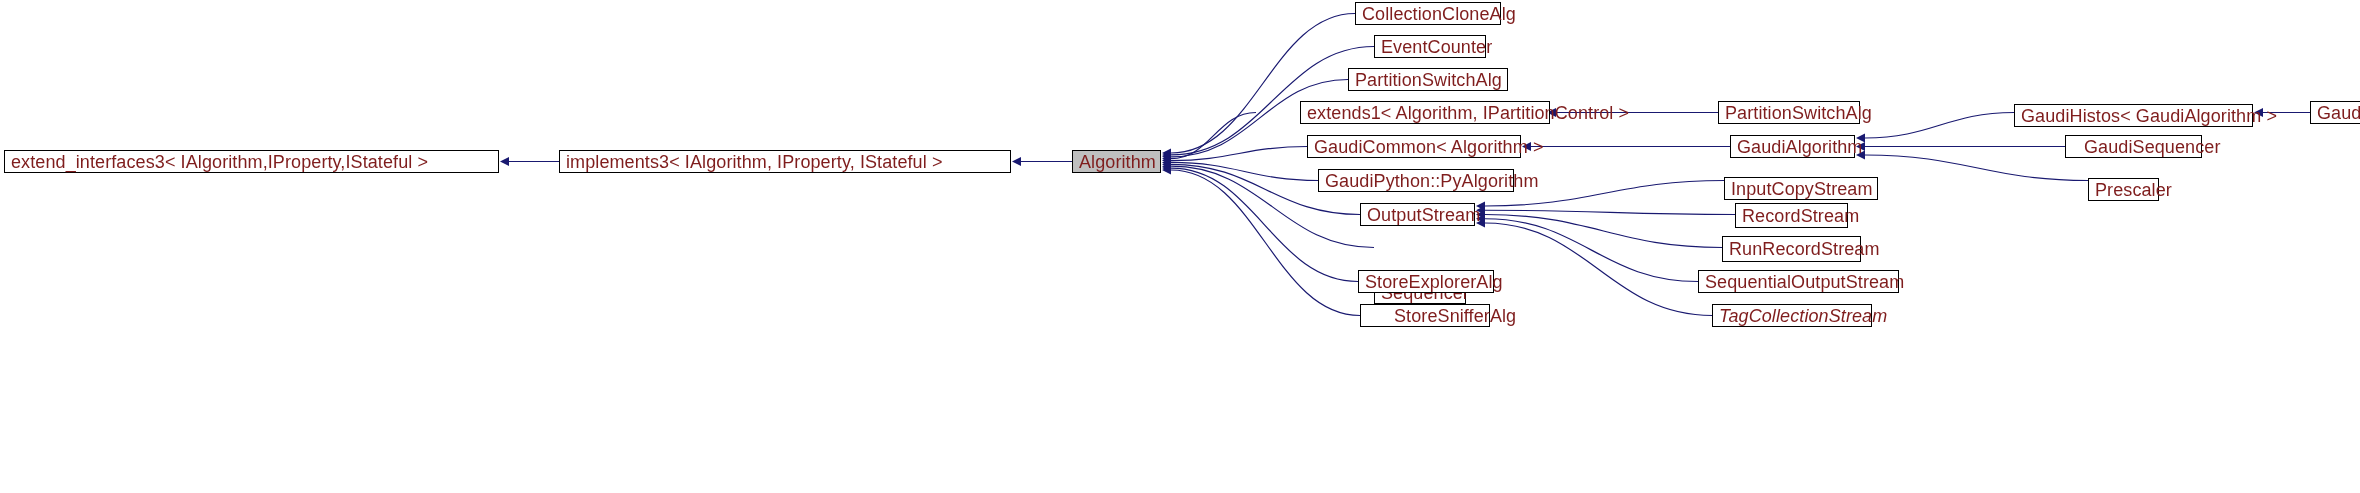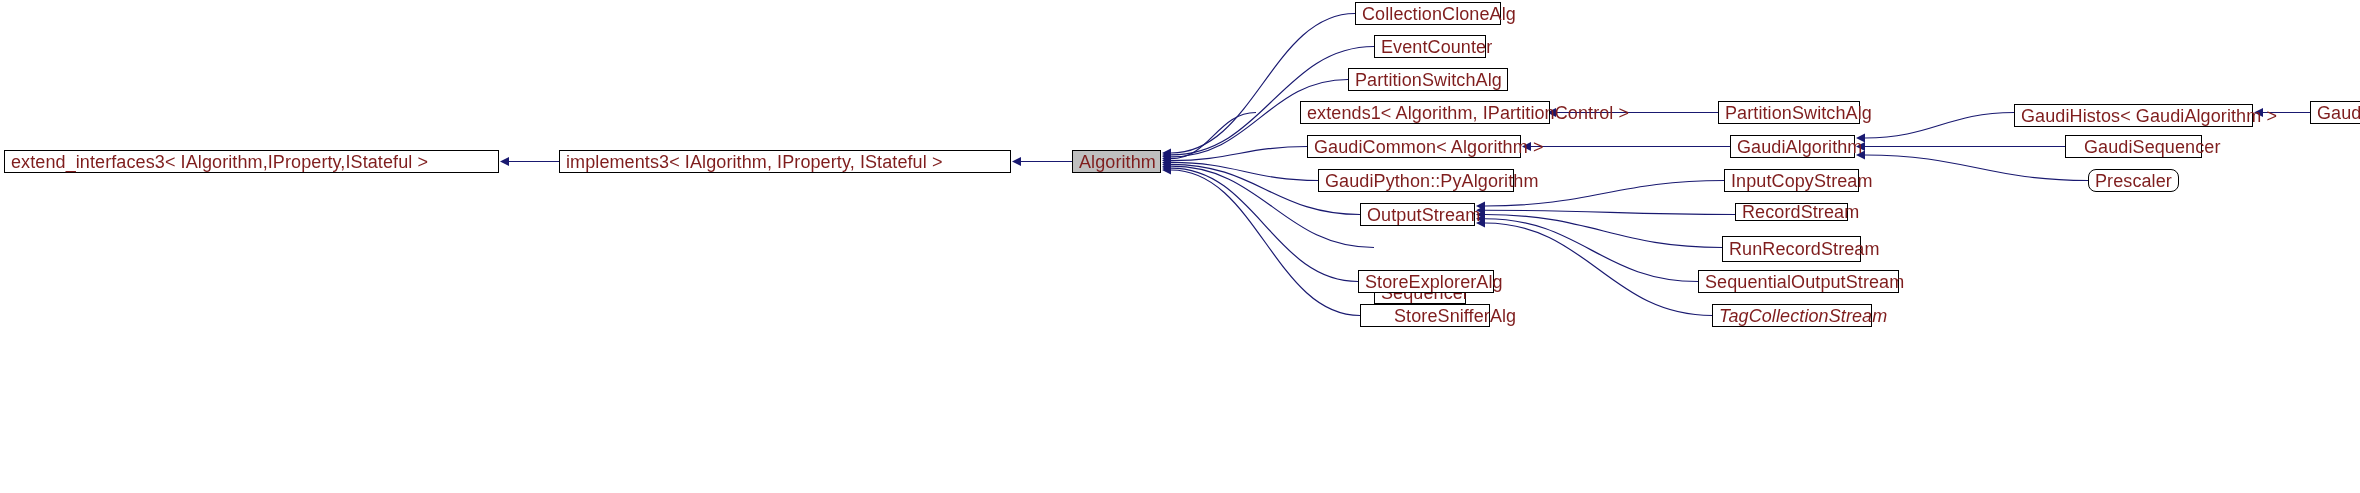--- a/index.html
+++ b/index.html
@@ -141,41 +141,41 @@
       </div>
       <div class="node" style="left: 1360px; top: 304px; width: 130px; height: 23px; padding-left: 27px;">
         <span class="node-label">StoreSnifferAlg</span>
       </div>
       <div class="node" style="left: 1718px; top: 101px; width: 142px; height: 23px;">
         <span class="node-label">PartitionSwitchAlg</span>
       </div>
       <div class="node" style="left: 1730px; top: 135px; width: 125px; height: 23px;">
         <span class="node-label">GaudiAlgorithm</span>
       </div>
-      <div class="node" style="left: 1724px; top: 169px; width: 135px; height: 23px;">
+      <div class="node" style="left: 1724px; top: 177px; width: 154px; height: 23px;">
         <span class="node-label">InputCopyStream</span>
       </div>
-      <div class="node" style="left: 1735px; top: 203px; width: 113px; height: 18px;">
+      <div class="node" style="left: 1735px; top: 203px; width: 113px; height: 25px;">
         <span class="node-label">RecordStream</span>
       </div>
       <div class="node" style="left: 1722px; top: 236px; width: 139px; height: 26px;">
         <span class="node-label">RunRecordStream</span>
       </div>
       <div class="node" style="left: 1698px; top: 270px; width: 201px; height: 23px;">
         <span class="node-label">SequentialOutputStream</span>
       </div>
       <div class="node" style="left: 1712px; top: 304px; width: 160px; height: 23px; font-style: italic;">
         <span class="node-label">TagCollectionStream</span>
       </div>
       <div class="node" style="left: 2014px; top: 104px; width: 239px; height: 23px;">
         <span class="node-label">GaudiHistos&lt; GaudiAlgorithm &gt;</span>
       </div>
       <div class="node" style="left: 2065px; top: 135px; width: 137px; height: 23px; padding-left: 12px;">
         <span class="node-label">GaudiSequencer</span>
       </div>
-      <div class="node" style="left: 2088px; top: 169px; width: 91px; height: 23px; border-radius: 8px;">
+      <div class="node" style="left: 2088px; top: 178px; width: 71px; height: 23px;">
         <span class="node-label">Prescaler</span>
       </div>
       <div class="node" style="left: 2310px; top: 101px; width: 125px; height: 23px;">
         <span class="node-label">GaudiHistoAlg</span>
       </div>
     </div>
 </div>
 
 </body></html>

